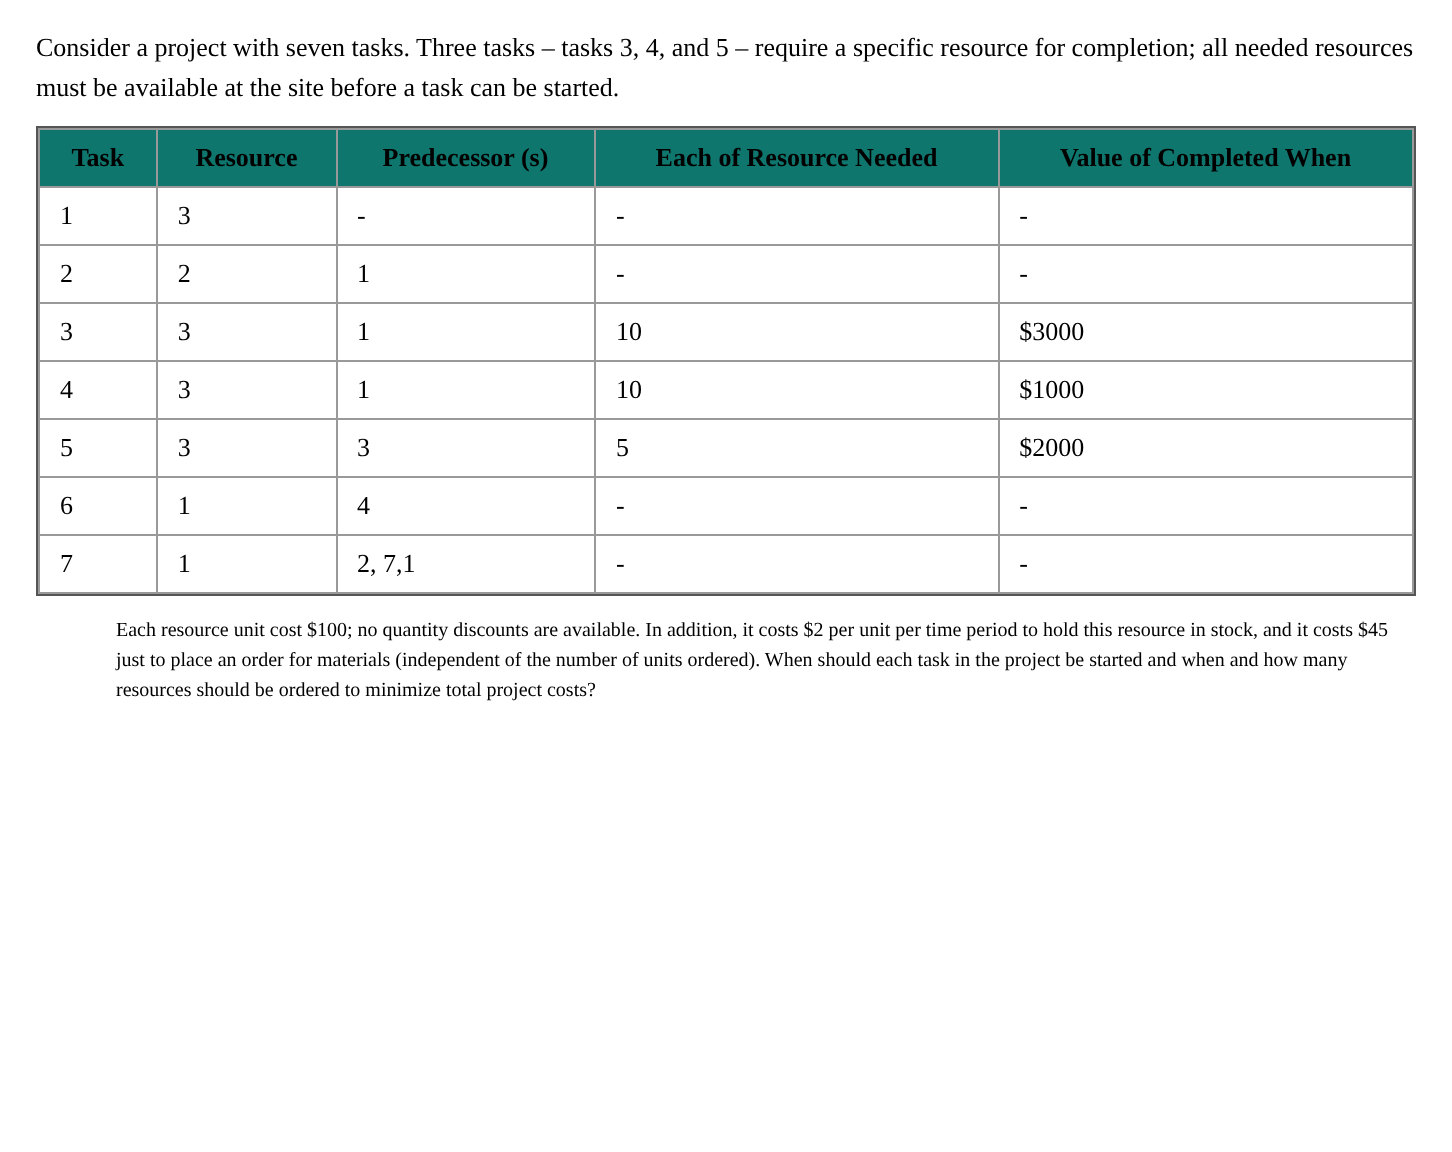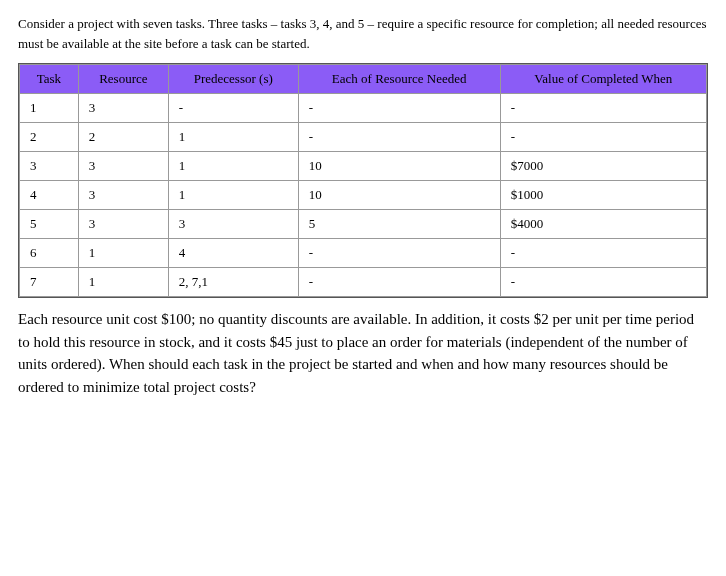--- a/index.html
+++ b/index.html
@@ -24,34 +24,35 @@
       width: 100%;
       border-collapse: collapse;
     }
     th, td {
       border: 1px solid #999;
       padding: 6px 10px;
       vertical-align: top;
       font-size: 13px;
     }
     th {
-      font-weight: normal;
+      font-weight: bold;
       vertical-align: top;
-      background: #8b5cf6;
+      background: #0f766e;
     }
     thead tr th {
       border-bottom: 1px solid #999;
     }
     td {
       vertical-align: middle;
     }
     .footer-text {
-      font-size: 15px;
+      font-size: 10px;
       line-height: 1.5;
       margin-top: 10px;
+      margin-left: 40px;
     }
   </style>
 </head>
 <body>
 
 <p class="intro-text">Consider a project with seven tasks. Three tasks – tasks 3, 4, and 5 – require a specific resource for completion; all needed resources must be available at the site before a task can be started.</p>
 
 <div class="table-wrapper">
   <table>
     <thead>
@@ -76,35 +77,35 @@
           <td>2</td>
           <td>1</td>
           <td>-</td>
           <td>-</td>
         </tr>
         <tr>
           <td>3</td>
           <td>3</td>
           <td>1</td>
           <td>10</td>
-          <td>$7000</td>
+          <td>$3000</td>
         </tr>
         <tr>
           <td>4</td>
           <td>3</td>
           <td>1</td>
           <td>10</td>
           <td>$1000</td>
         </tr>
         <tr>
           <td>5</td>
           <td>3</td>
           <td>3</td>
           <td>5</td>
-          <td>$4000</td>
+          <td>$2000</td>
         </tr>
         <tr>
           <td>6</td>
           <td>1</td>
           <td>4</td>
           <td>-</td>
           <td>-</td>
         </tr>
         <tr>
           <td>7</td>

